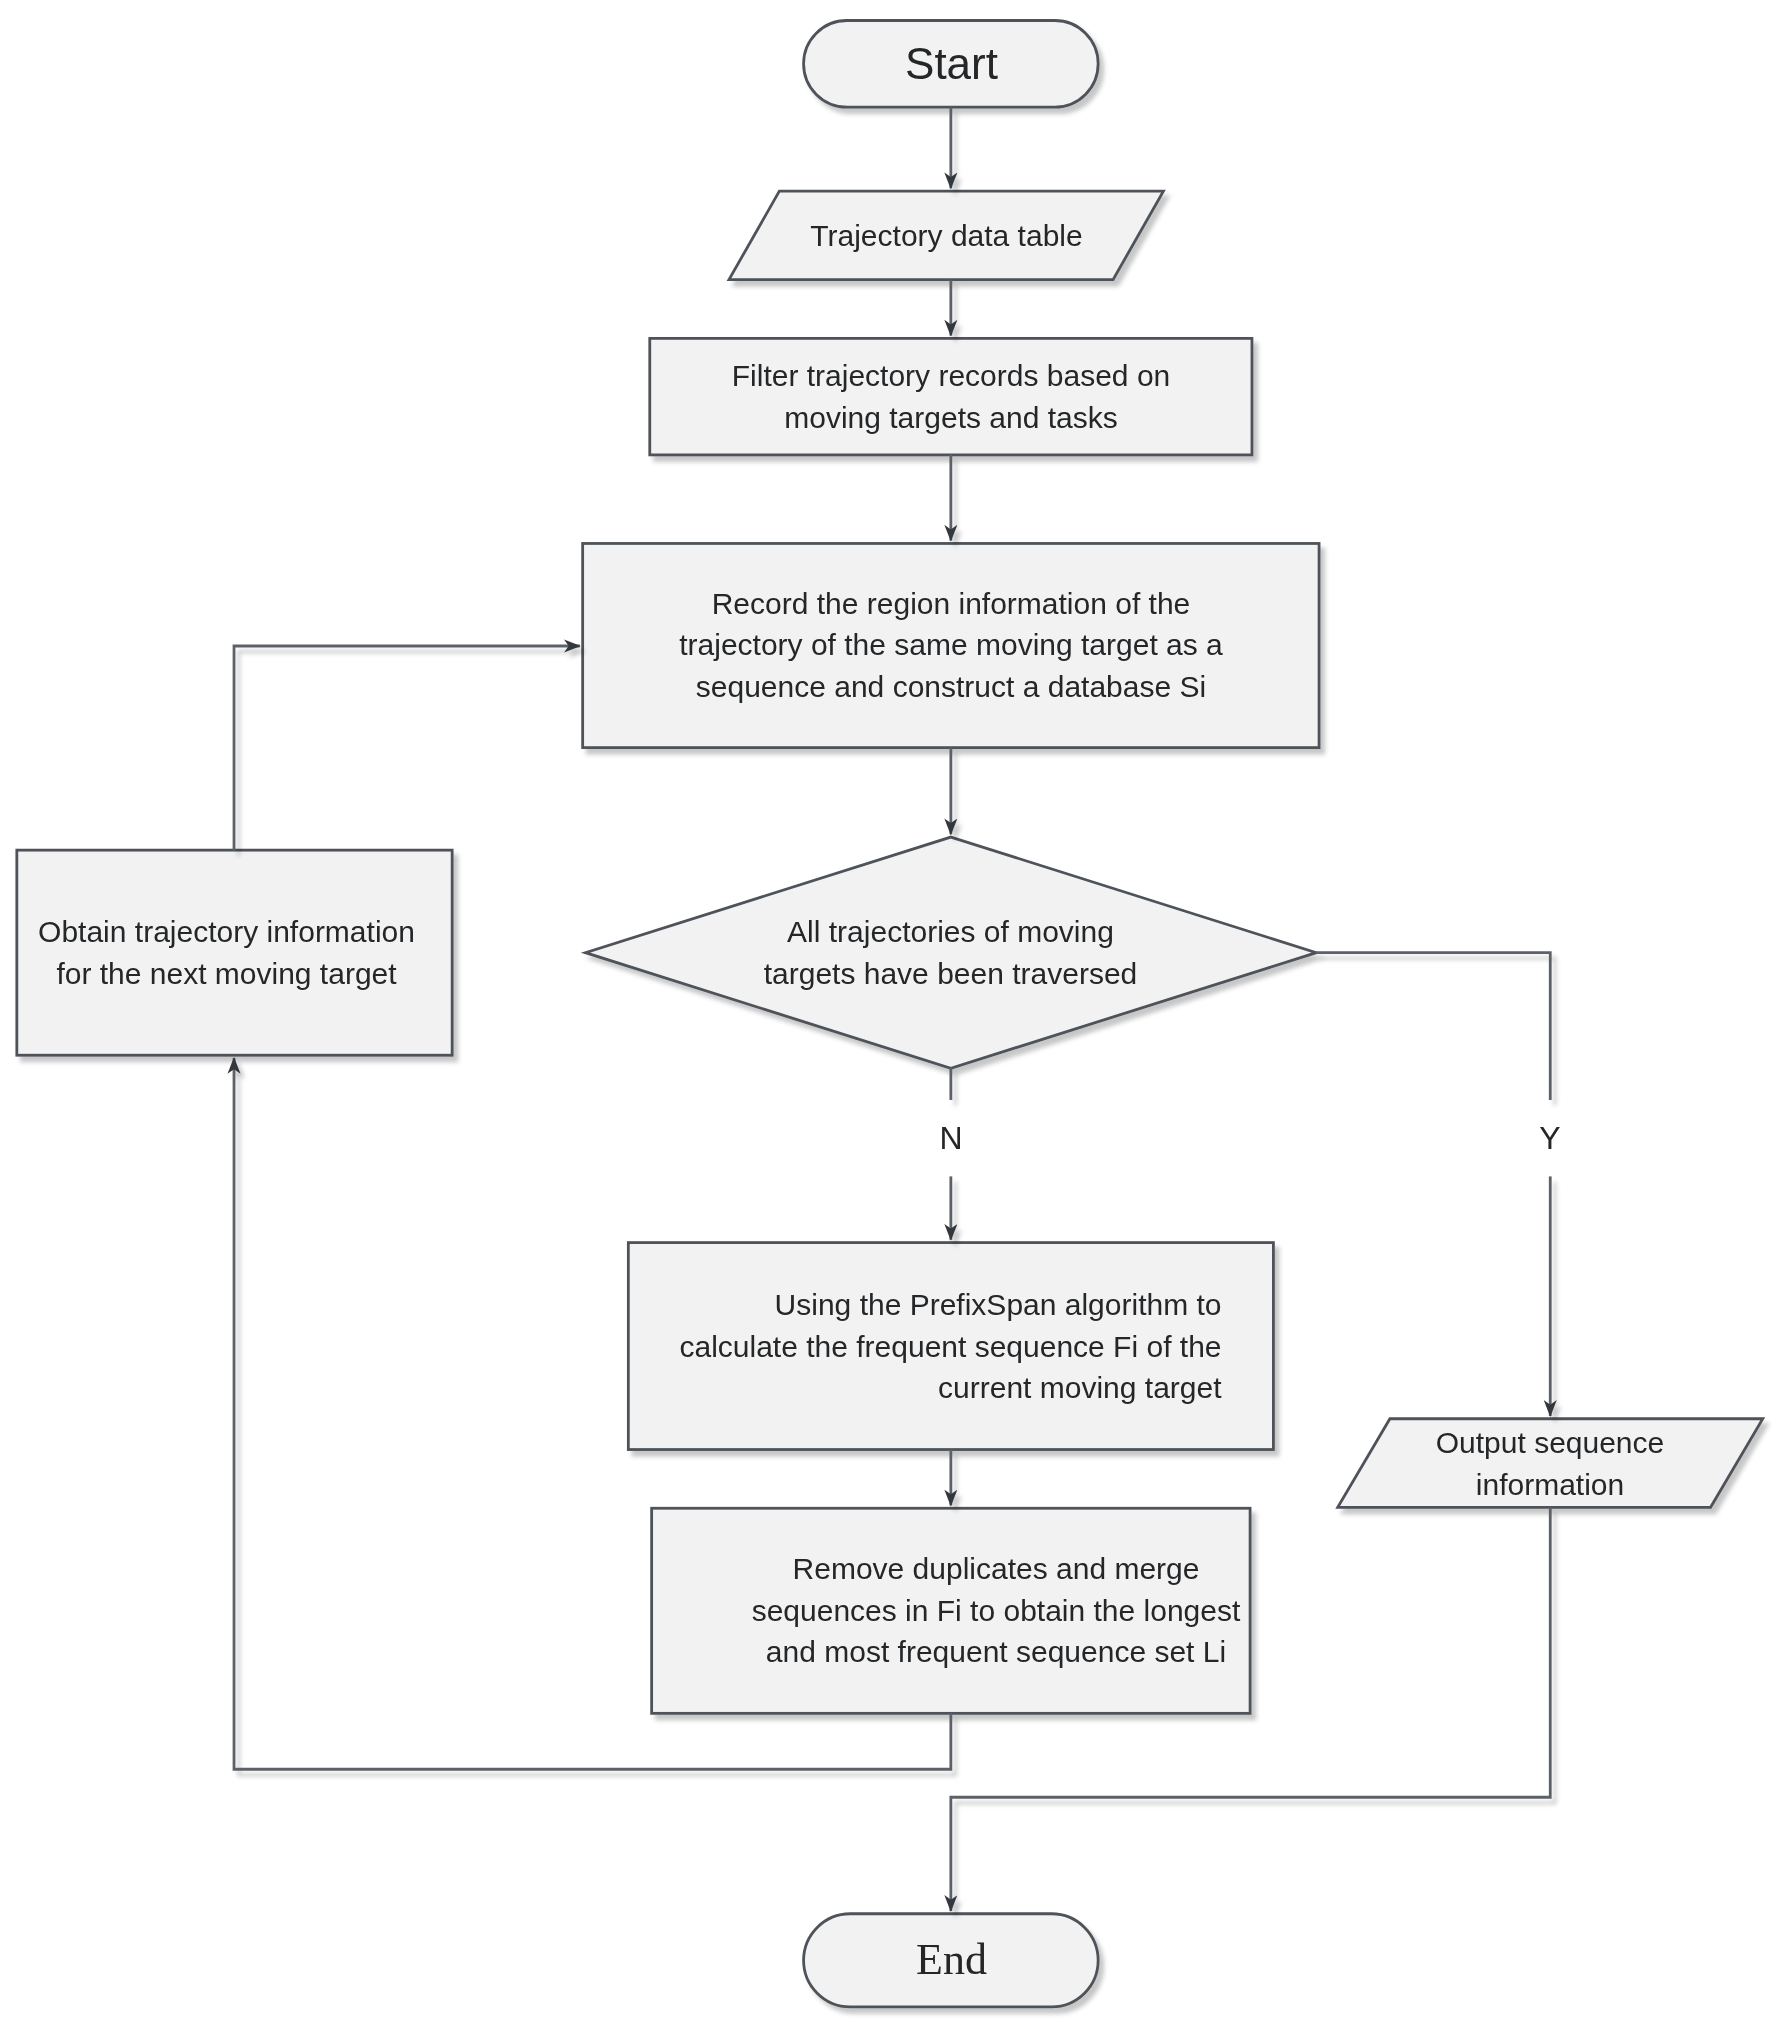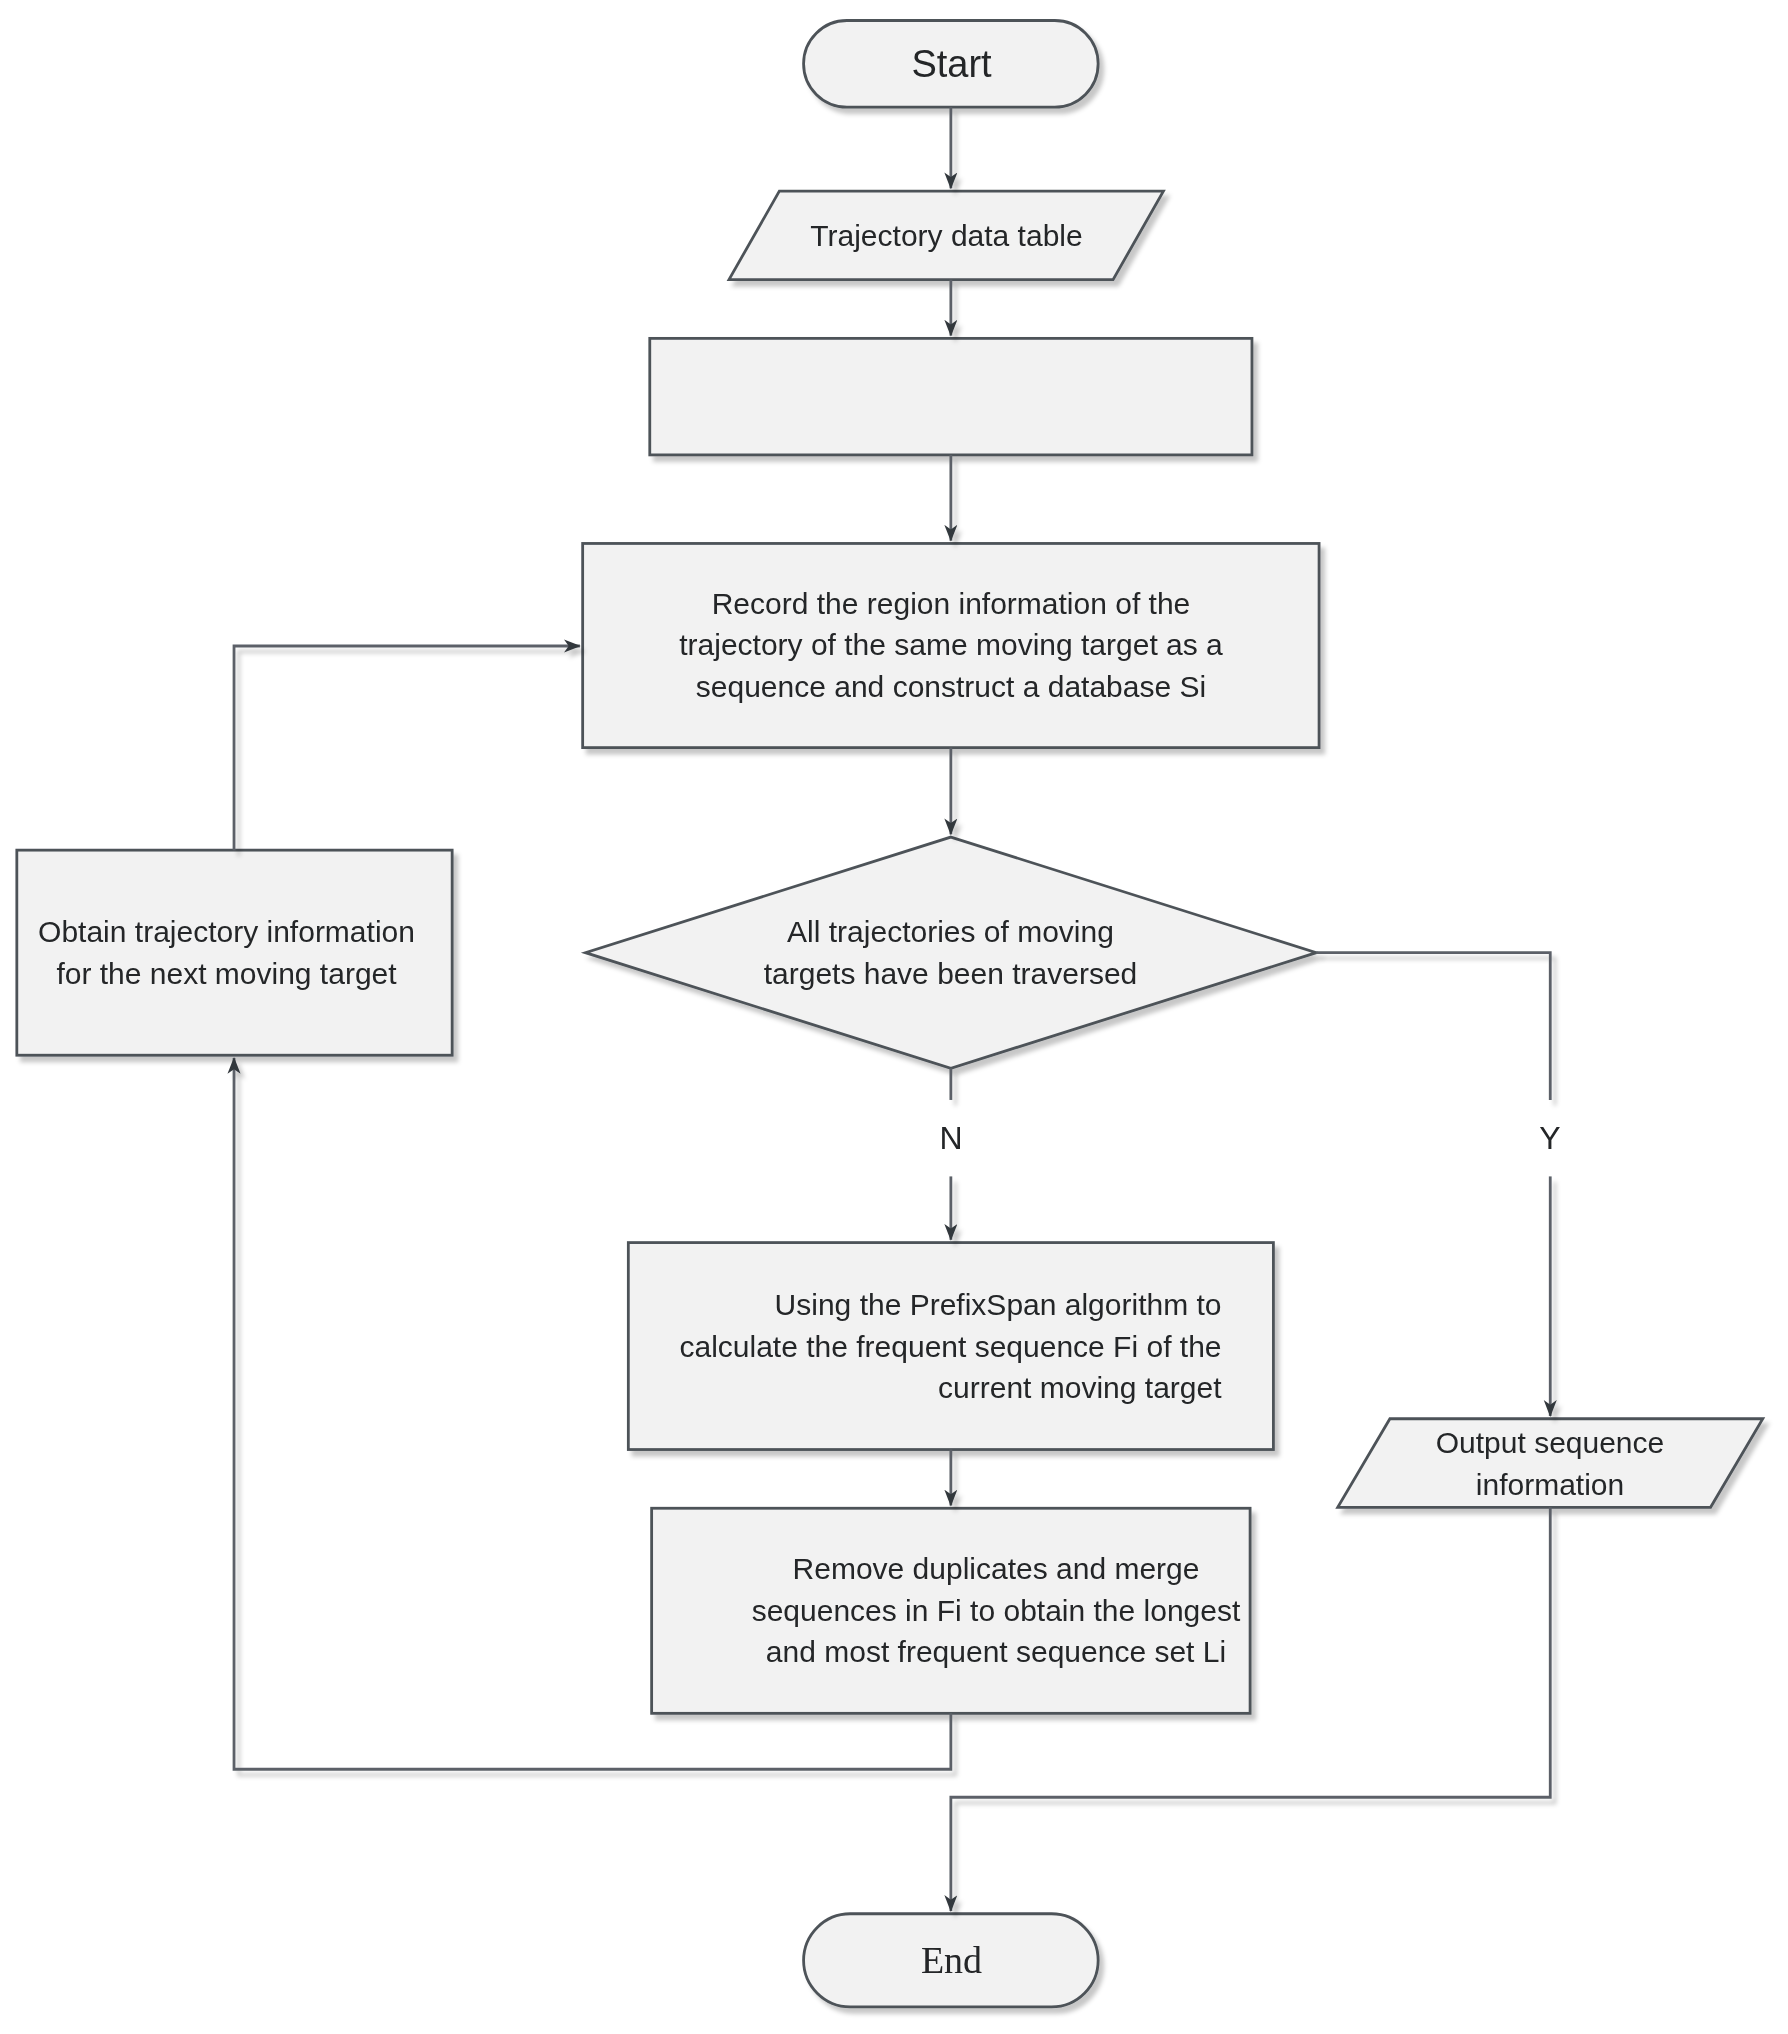--- a/index.html
+++ b/index.html
@@ -26,21 +26,21 @@
     align-items: center;
     justify-content: center;
     text-align: center;
     white-space: pre-line;
     color: #242628;
     font-size: 30px;
     line-height: 1.38;
     pointer-events: none;
   }
   .terminator-label {
-    font-size: 38px;
+    font-size: 44px;
   }
   .branch-label {
     position: absolute;
     display: flex;
     align-items: center;
     justify-content: center;
     color: #242628;
     font-size: 32px;
     pointer-events: none;
   }
@@ -96,20 +96,22 @@
       <path d="M1663,1617 L1663,1928 L1020,1928 L1020,2050" marker-end="url(#arrow)"></path>
       <path d="M1020,1838 L1020,1898 L251,1898 L251,1135" marker-end="url(#arrow)"></path>
       <path d="M251,912 L251,693 L622,693" marker-end="url(#arrow)"></path>
     </g>
   </svg>
 
   <div class="node-label terminator-label" style="left:804px; top:20.5px; width:295px; height:87px;">Start</div>
 
   <div class="node-label" style="left:746px; top:191px; width:401px; height:89px;">Trajectory data table</div>
 
+  <div class="node-label" style="left:650px; top:338px; width:602px; height:117px;">Filter trajectory records based on
+moving targets and tasks</div>
 
   <div class="node-label" style="left:583px; top:543px; width:736px; height:204px;">Record the region information of the
 trajectory of the same moving target as a
 sequence and construct a database Si</div>
 
   <div class="node-label" style="left:585px; top:837px; width:731px; height:231px;">All trajectories of moving
 targets have been traversed</div>
 
   <div class="node-label" style="left:9px; top:850px; width:435px; height:205px;">Obtain trajectory information
 for the next moving target</div>

